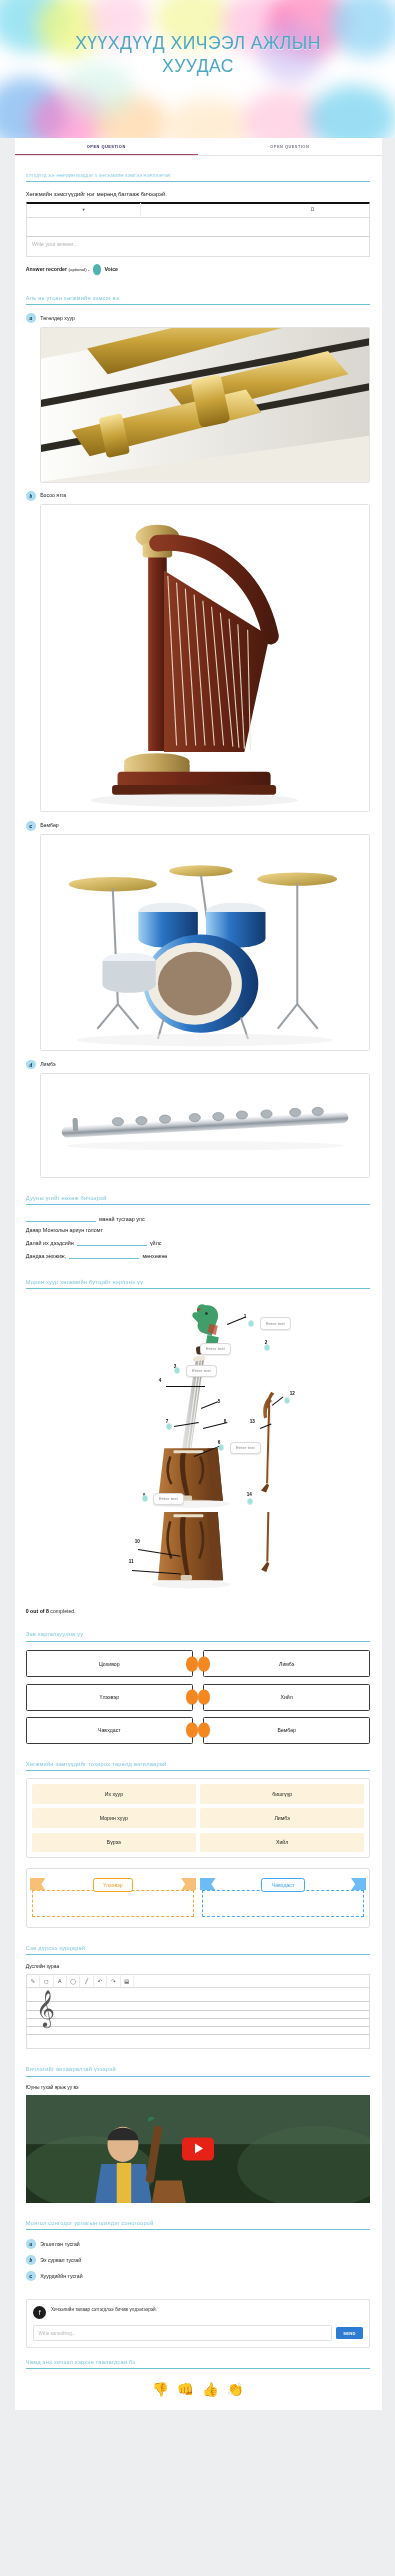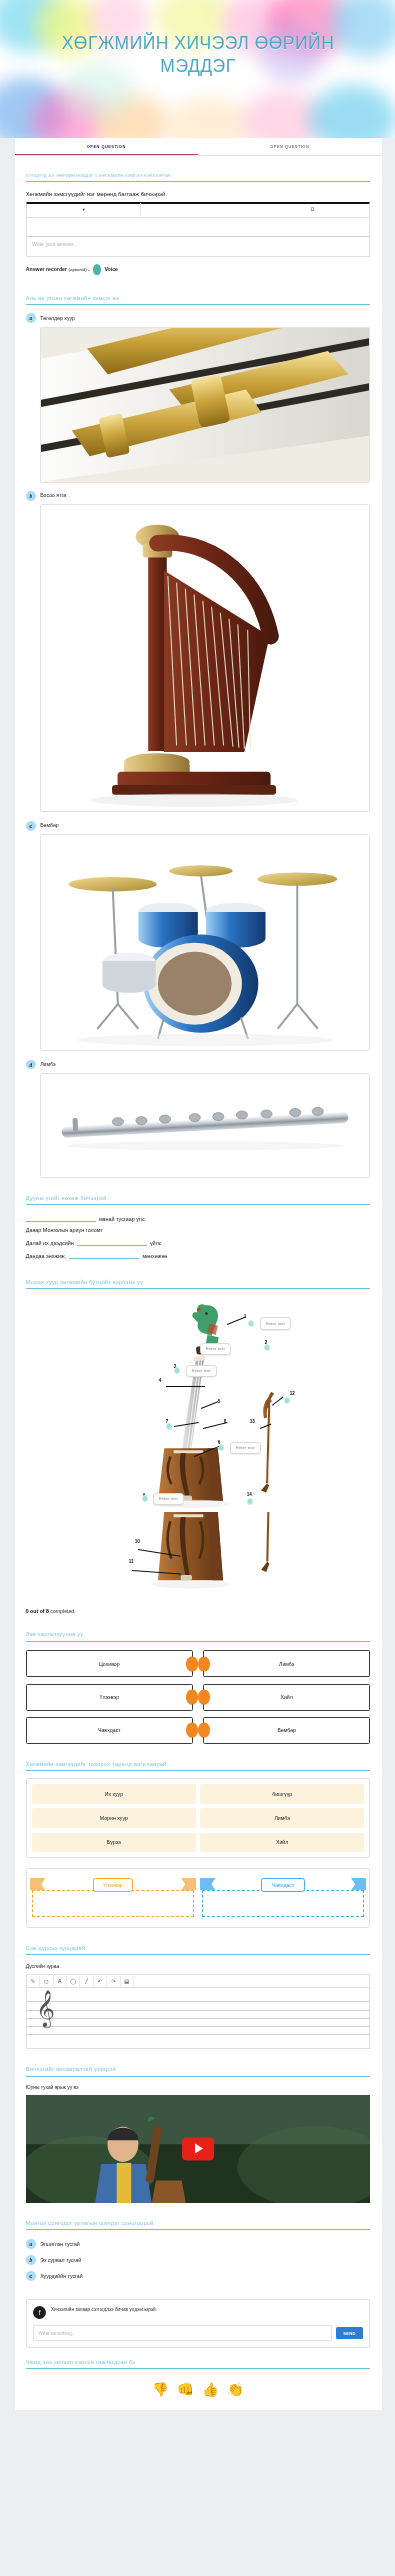--- a/index.html
+++ b/index.html
@@ -259,22 +259,22 @@
       <div class="blob" style="left:-15.5px;top:77px;width:82px;height:72px;background:#7fb8f0;"></div>
       <div class="blob" style="left:31px;top:90px;width:77px;height:62px;background:#ff78c4;opacity:.6;"></div>
       <div class="blob" style="left:93px;top:95px;width:77px;height:57px;background:#ffd7a8;"></div>
       <div class="blob" style="left:165px;top:98px;width:88px;height:57px;background:#ffe9c9;"></div>
       <div class="blob" style="left:242px;top:90px;width:82px;height:62px;background:#ffcadf;"></div>
       <div class="blob" style="left:309px;top:85px;width:88px;height:67px;background:#66cdee;opacity:.65;"></div>
       <div class="blob" style="left:258px;top:20.6px;width:67px;height:62px;background:#b9a8f0;opacity:.45;"></div>
       <div class="blob" style="left:62px;top:62px;width:72px;height:57px;background:#c9f0e2;opacity:.5;"></div>
     </div>
     <div class="hero-title">
-      <div>ХӨГЖМИЙН ХИЧЭЭЛ ӨӨРИЙН</div>
-      <div>МЭДДЭГ</div>
+      <div>ХҮҮХДҮҮД ХИЧЭЭЛ АЖЛЫН</div>
+      <div>ХУУДАС</div>
     </div>
   </div>
 
   <div class="sheet">
 
     <div class="tabs">
       <div class="tab active">OPEN QUESTION</div>
       <div class="tab">OPEN QUESTION</div>
     </div>
 

